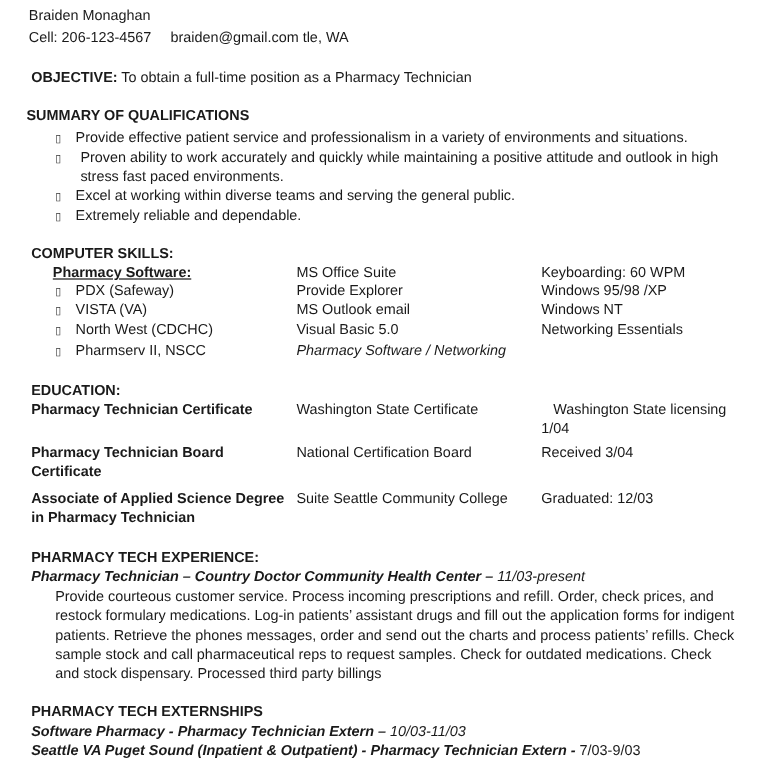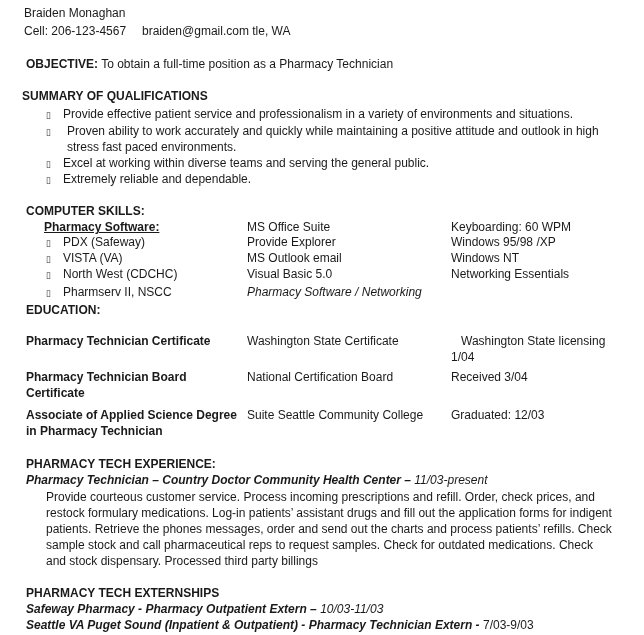--- a/index.html
+++ b/index.html
@@ -53,21 +53,21 @@
 <div class="abs" style="left:247px;top:235px;">Provide Explorer</div>
 <div class="abs" style="left:247px;top:251px;">MS Outlook email</div>
 <div class="abs" style="left:247px;top:267px;">Visual Basic 5.0</div>
 <div class="abs" style="left:247px;top:285px;font-style:italic;">Pharmacy Software / Networking</div>
 
 <div class="abs" style="left:451px;top:220px;">Keyboarding: 60 WPM</div>
 <div class="abs" style="left:451px;top:235px;">Windows 95/98 /XP</div>
 <div class="abs" style="left:451px;top:251px;">Windows NT</div>
 <div class="abs" style="left:451px;top:267px;">Networking Essentials</div>
 
-<div class="abs b" style="left:26px;top:303px;">EDUCATION:</div>
+<div class="abs b" style="left:26px;top:318px;">EDUCATION:</div>
 
 <div class="abs b" style="left:26px;top:334px;">Pharmacy Technician Certificate</div>
 <div class="abs" style="left:247px;top:334px;">Washington State Certificate</div>
 <div class="abs" style="left:451px;top:334px;margin-left:10px;">Washington State licensing</div>
 <div class="abs" style="left:451px;top:350px;">1/04</div>
 
 <div class="abs b" style="left:26px;top:370px;">Pharmacy Technician Board</div>
 <div class="abs b" style="left:26px;top:386px;">Certificate</div>
 <div class="abs" style="left:247px;top:370px;">National Certification Board</div>
 <div class="abs" style="left:451px;top:370px;">Received 3/04</div>
@@ -79,19 +79,19 @@
 
 <div class="abs b" style="left:26px;top:457px;">PHARMACY TECH EXPERIENCE:</div>
 <div class="abs" style="left:26px;top:473px;">
   <span class="bi">Pharmacy Technician – Country Doctor Community Health Center –</span>
   <span class="i">11/03-present</span>
 </div>
 <div class="para" style="top:489px;">Provide courteous customer service.  Process incoming prescriptions and refill.  Order, check prices, and restock formulary medications. Log-in patients’ assistant drugs and fill out the application forms for indigent patients.  Retrieve the phones messages, order and send out the charts and process patients’ refills.  Check sample stock and call pharmaceutical reps to request samples.  Check for outdated medications.  Check and stock dispensary. Processed third party billings</div>
 
 <div class="abs b" style="left:26px;top:586px;">PHARMACY TECH EXTERNSHIPS</div>
 <div class="abs" style="left:26px;top:602px;">
-  <span class="bi">Safeway Pharmacy - Pharmacy Outpatient Extern –</span>
+  <span class="bi">Software Pharmacy - Pharmacy Technician Extern –</span>
   <span class="i">10/03-11/03</span>
 </div>
 <div class="abs" style="left:26px;top:618px;">
   <span class="bi">Seattle VA Puget Sound (Inpatient &amp; Outpatient) - Pharmacy Technician Extern -</span>
   <span>7/03-9/03</span>
 </div>
 
 </body></html>

